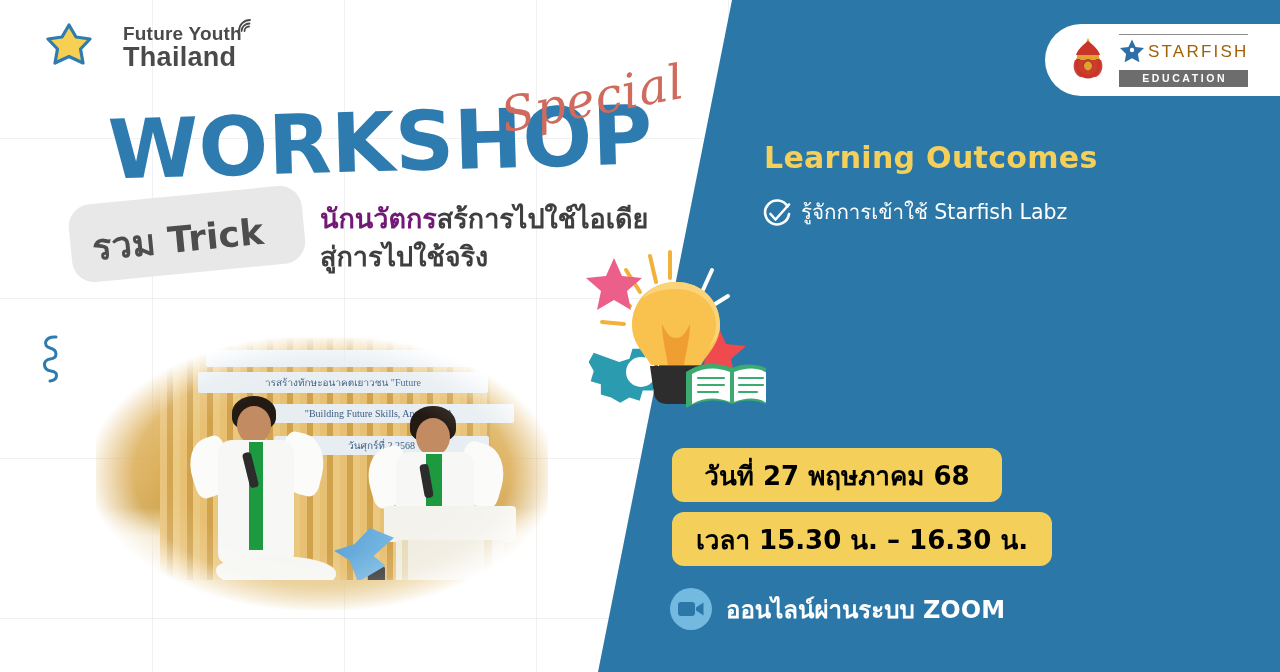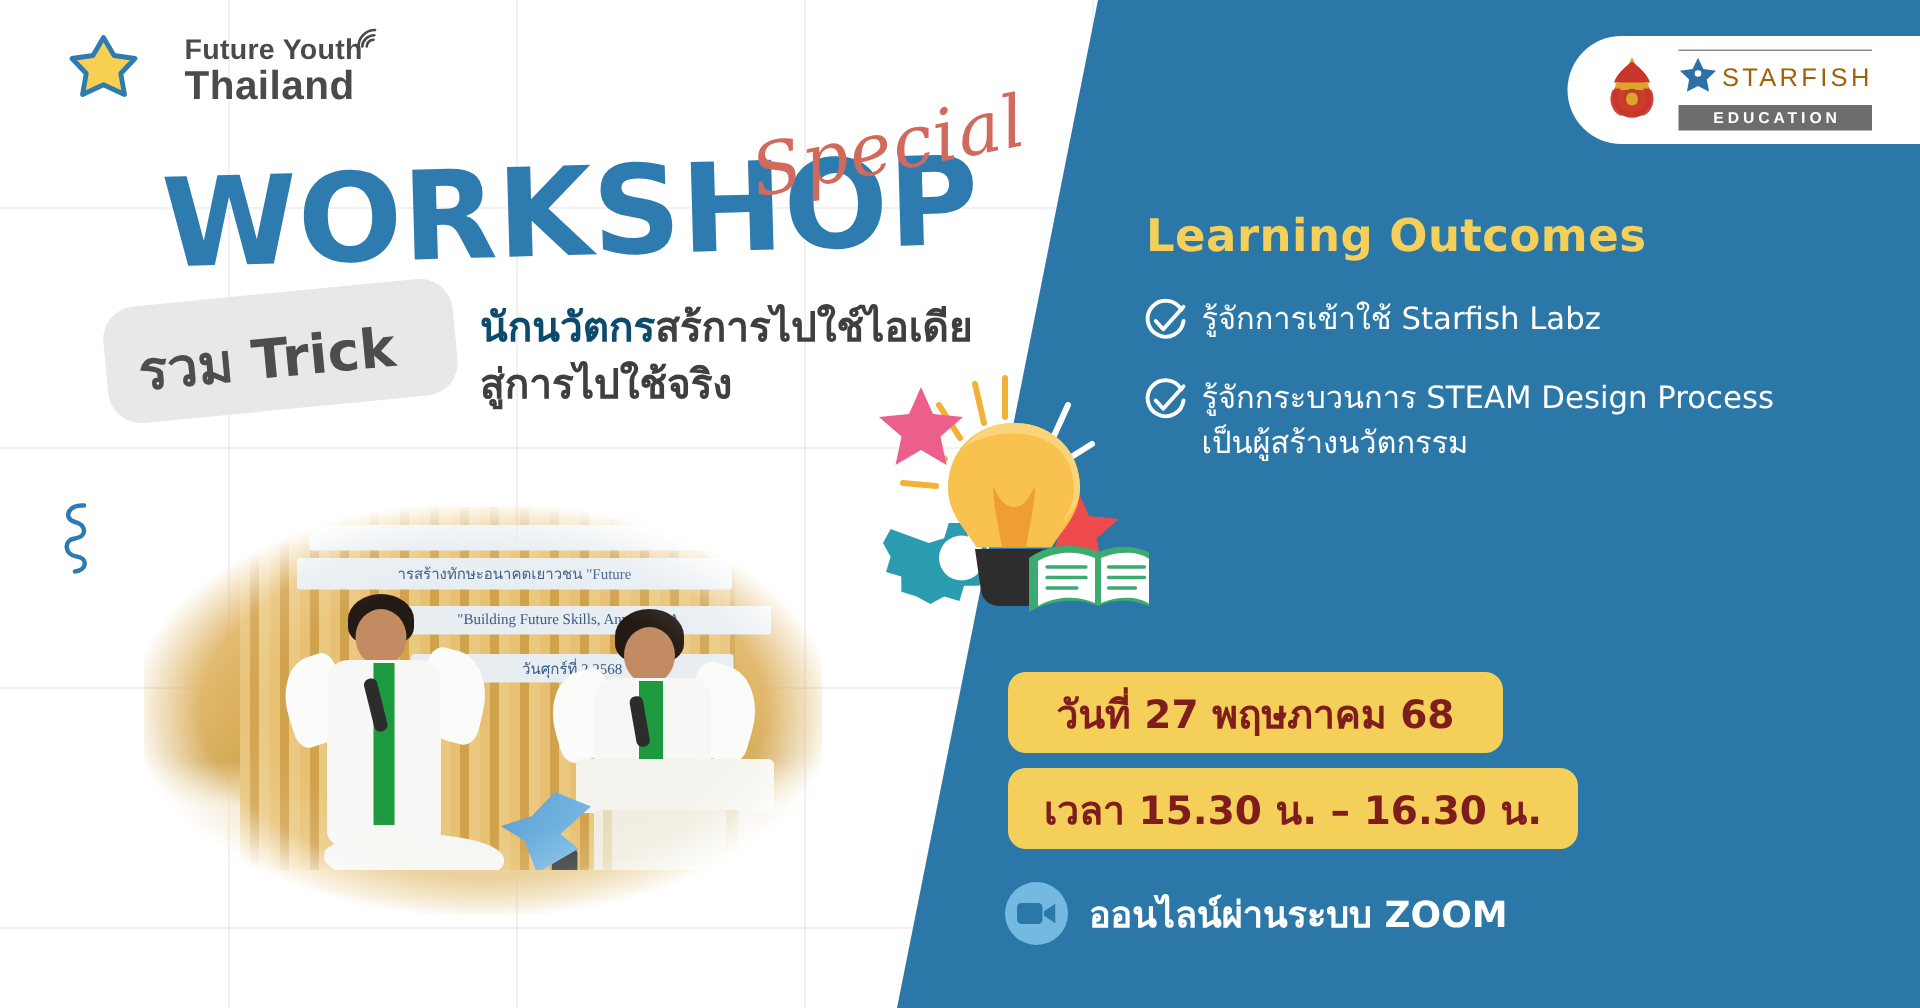--- a/index.html
+++ b/index.html
@@ -157,21 +157,21 @@
 
   .subhead {
     position: absolute;
     left: 320px; top: 200px;
     font-size: 27px;
     font-weight: 700;
     color: #3f3f3f;
     line-height: 1.42;
     font-family: "DejaVu Sans", sans-serif;
   }
-  .subhead .accent { color: #0c4a6e; }
+  .subhead .accent { color: #701a75; }
 
   
   .squiggle {
     position: absolute;
     left: 38px; top: 332px;
   }
 
   
   .photo-wrap {
     position: absolute;
@@ -296,21 +296,21 @@
     color: #ffffff;
     font-size: 20.5px;
     line-height: 1.45;
     font-family: "DejaVu Sans", sans-serif;
   }
 
   .pill {
     position: absolute;
     background: #f4d05a;
     border-radius: 12px;
-    color: #7f1d1d;
+    color: #000000;
     font-size: 26px;
     font-weight: 700;
     display: flex;
     align-items: center;
     justify-content: center;
     font-family: "DejaVu Sans", sans-serif;
   }
   .pill-date { left: 672px; top: 448px; width: 330px; height: 54px; }
   .pill-time { left: 672px; top: 512px; width: 380px; height: 54px; }
 
@@ -503,30 +503,20 @@
       <span class="lo-check">
         <svg width="30" height="30" viewBox="0 0 30 30">
           <path d="M25.5 7.5 A12 12 0 1 0 27 15" fill="none" stroke="#ffffff" stroke-width="2.6" stroke-linecap="round"></path>
           <path d="M8.5 15 L13.5 20.5 L27 5.5" fill="none" stroke="#ffffff" stroke-width="2.6" stroke-linecap="round" stroke-linejoin="round"></path>
         </svg>
       </span>
       <span class="lo-text">รู้จักการเข้าใช้ Starfish Labz</span>
     </div>
 
 
-    <div class="lo-row">
-      <span class="lo-check">
-        <svg width="30" height="30" viewBox="0 0 30 30">
-          <path d="M25.5 7.5 A12 12 0 1 0 27 15" fill="none" stroke="#ffffff" stroke-width="2.6" stroke-linecap="round"></path>
-          <path d="M8.5 15 L13.5 20.5 L27 5.5" fill="none" stroke="#ffffff" stroke-width="2.6" stroke-linecap="round" stroke-linejoin="round"></path>
-        </svg>
-      </span>
-      <span class="lo-text" style="white-space:pre-line;">รู้จักกระบวนการ STEAM Design Process
-เป็นผู้สร้างนวัตกรรม</span>
-    </div>
   </div>
 
   <div class="pill pill-date">วันที่ 27 พฤษภาคม 68</div>
   <div class="pill pill-time">เวลา 15.30 น. – 16.30 น.</div>
 
   <div class="zoom-row">
     <span class="zoom-circle">
       <svg width="26" height="18" viewBox="0 0 26 18">
         <rect x="0" y="2" width="17" height="14" rx="3" fill="#2b78a8"></rect>
         <path d="M18 7.5 L25.5 2.5 L25.5 15.5 L18 10.5 Z" fill="#2b78a8"></path>

